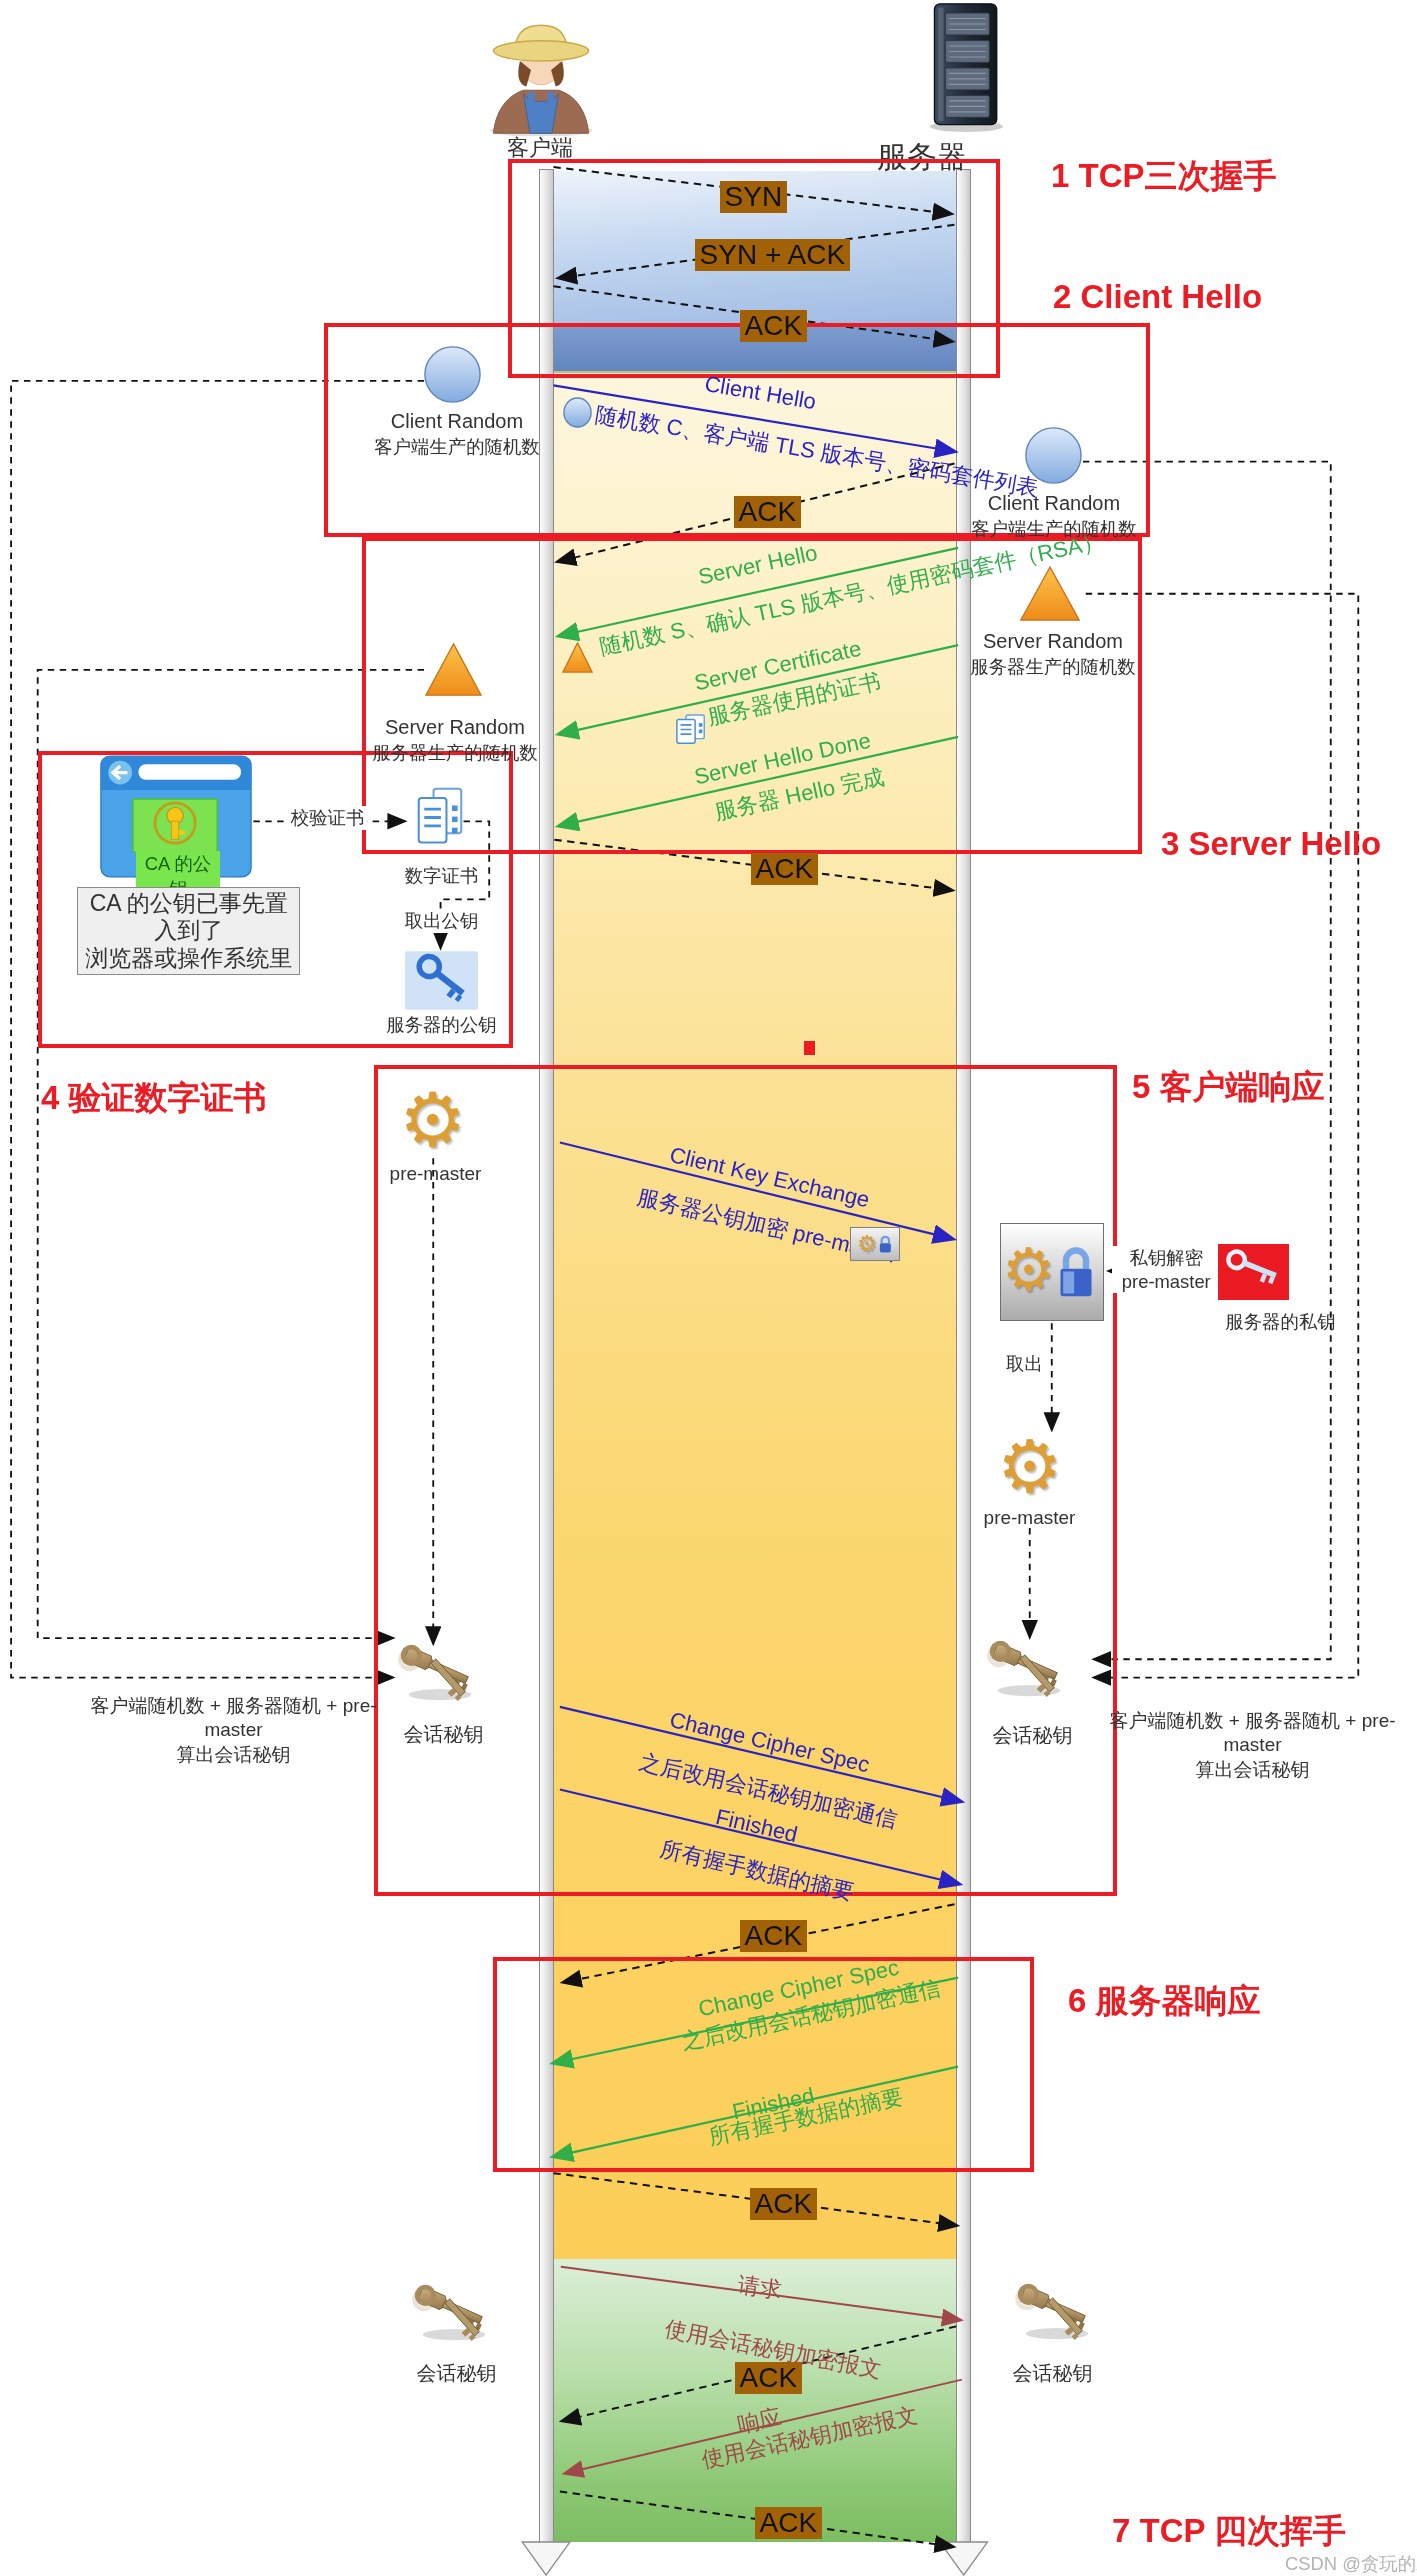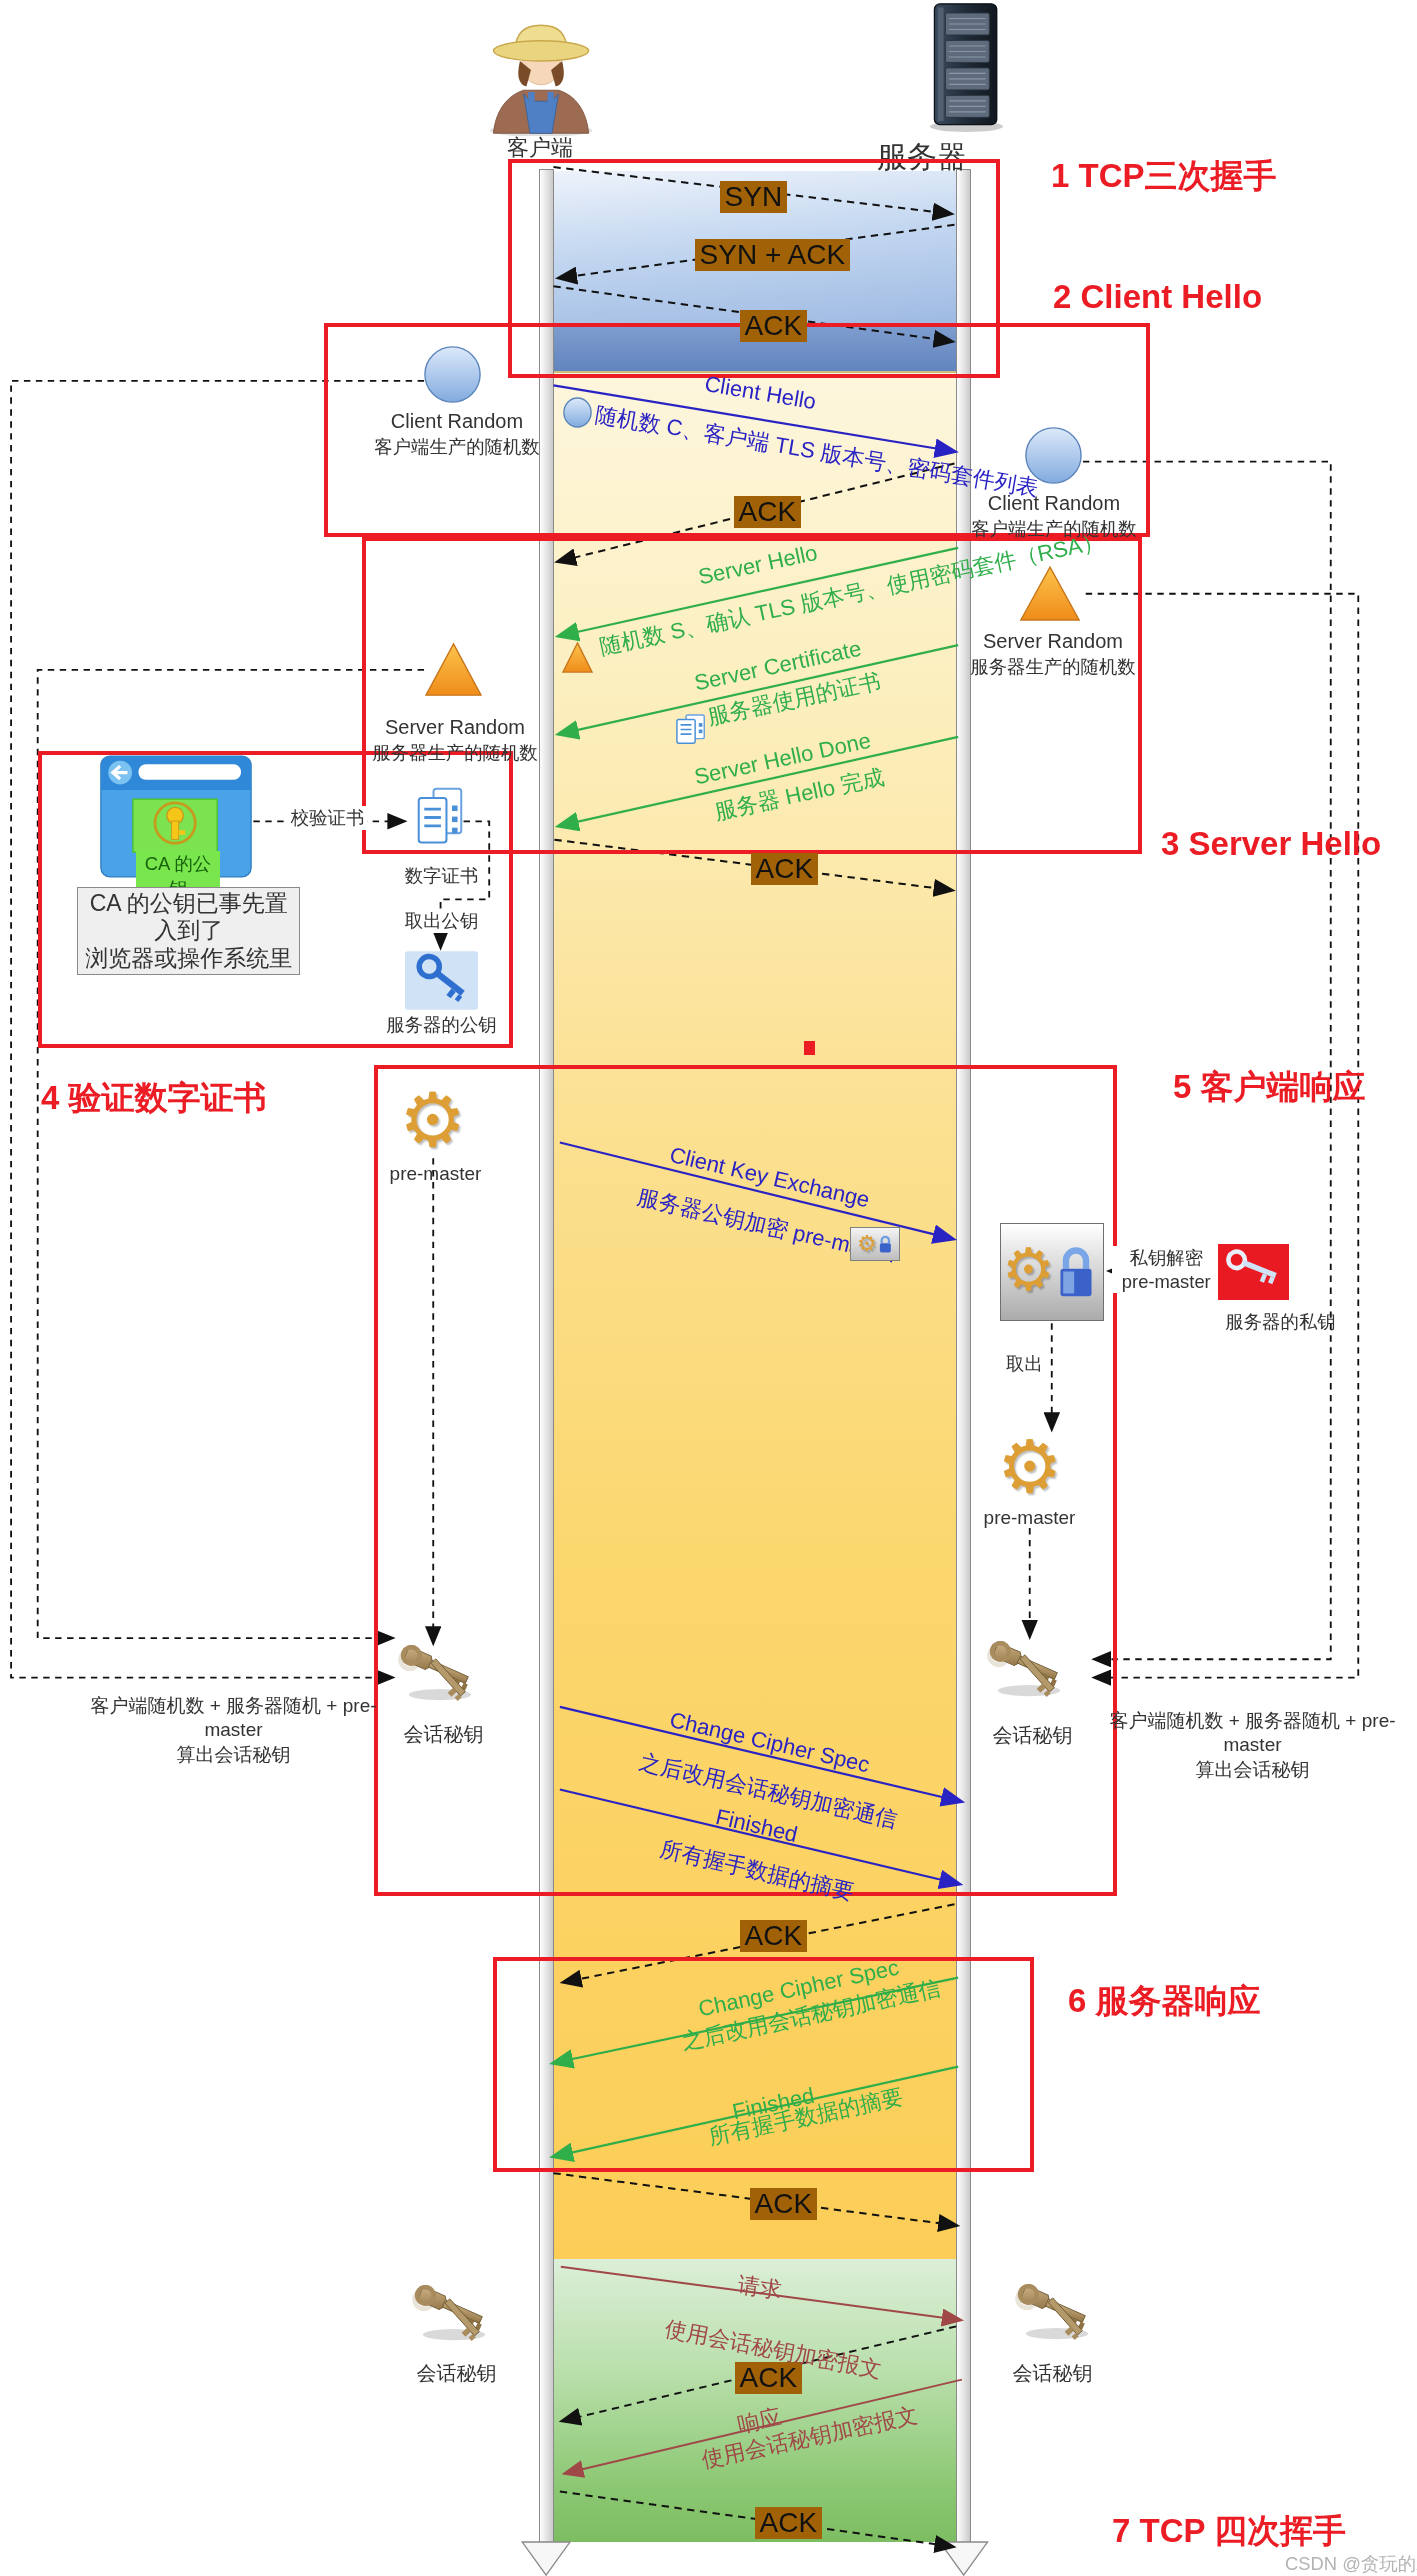--- a/index.html
+++ b/index.html
@@ -153,21 +153,21 @@
   <div class="rbox" style="left:362px;top:537px;width:780px;height:317px;"></div>
   <div class="rbox" style="left:38px;top:751px;width:475px;height:297px;"></div>
   <div class="rbox" style="left:374px;top:1065px;width:743px;height:831px;"></div>
   <div class="rbox" style="left:493px;top:1957px;width:541px;height:215px;"></div>
   <div class="dot" style="left:804px;top:1041px;width:11px;height:13.8px;"></div>
 
   <div class="sec" style="left:1051px;top:154px;">1 TCP三次握手</div>
   <div class="sec" style="left:1053px;top:278px;">2 Client Hello</div>
   <div class="sec" style="left:1161px;top:825px;">3 Server Hello</div>
   <div class="sec" style="left:41px;top:1076px;">4 验证数字证书</div>
-  <div class="sec" style="left:1132px;top:1065px;margin-left:41px;">5 客户端响应</div>
+  <div class="sec" style="left:1132px;top:1065px;">5 客户端响应</div>
   <div class="sec" style="left:1068px;top:1979px;">6 服务器响应</div>
   <div class="sec" style="left:1112px;top:2509px;">7 TCP 四次挥手</div>
 
   <div class="chip" style="left:720px;top:181px;">SYN</div>
   <div class="chip" style="left:695px;top:239px;">SYN + ACK</div>
   <div class="chip" style="left:740px;top:310px;">ACK</div>
   <div class="chip" style="left:734px;top:496px;">ACK</div>
   <div class="chip" style="left:751px;top:853px;">ACK</div>
   <div class="chip" style="left:740px;top:1920px;">ACK</div>
   <div class="chip" style="left:750px;top:2188px;">ACK</div>

